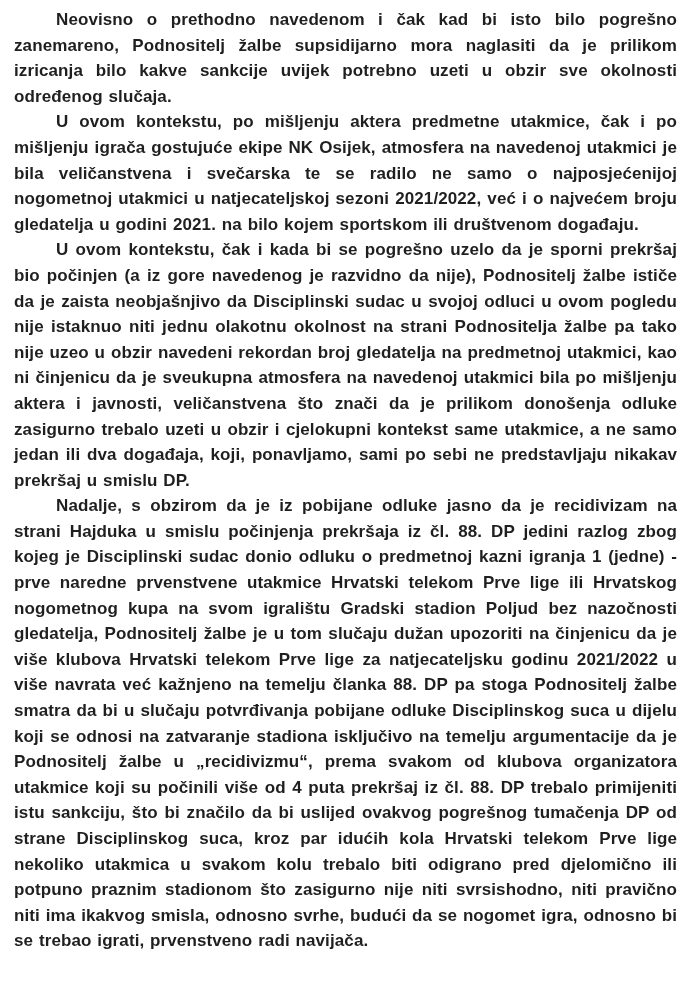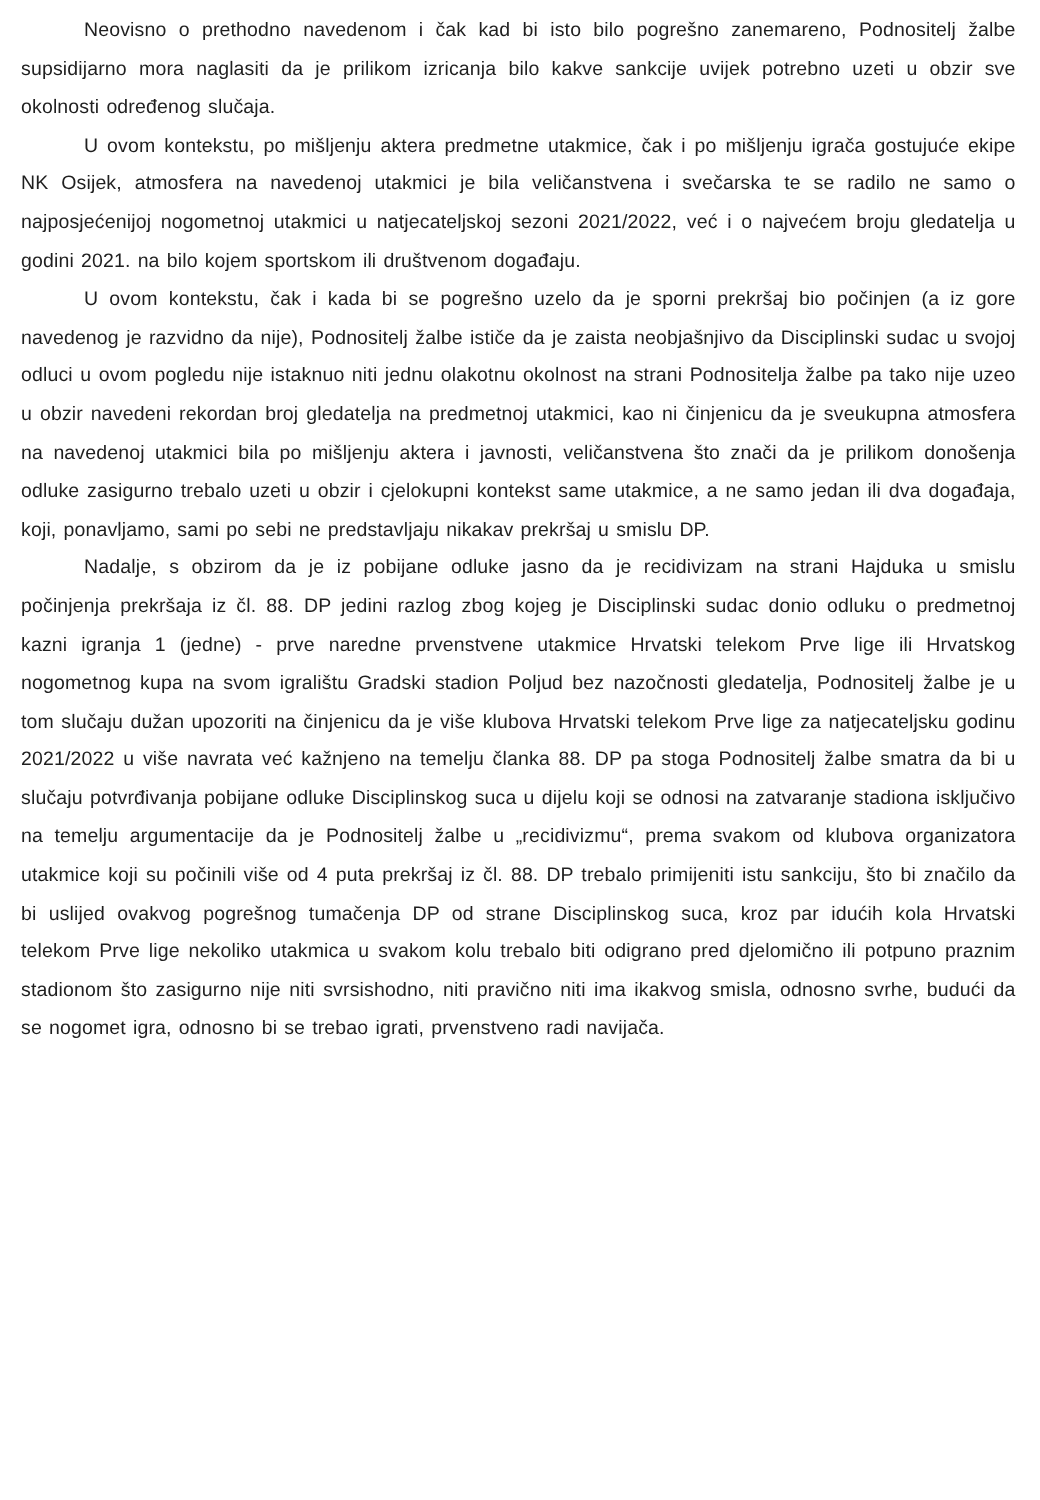--- a/index.html
+++ b/index.html
@@ -13,26 +13,27 @@
     box-sizing: border-box;
     background: #ffffff;
     padding: 7px 16px 0 14px;
     overflow: hidden;
     font-family: "Liberation Sans", "DejaVu Sans", sans-serif;
   }
   .page p {
     margin: 0;
     padding: 0;
     color: #1f1f1f;
-    font-size: 13px;
+    font-size: 17px;
     line-height: 25.6px;
     text-align: justify;
     text-indent: 42px;
     letter-spacing: 0.1px;
     word-spacing: 1px;
+    font-weight: bold;
   }
 </style>
 </head>
 <body>
 
 <div class="page">
   <p>Neovisno o prethodno navedenom i čak kad bi isto bilo pogrešno zanemareno, Podnositelj žalbe supsidijarno mora naglasiti da je prilikom izricanja bilo kakve sankcije uvijek potrebno uzeti u obzir sve okolnosti određenog slučaja.</p>
   <p>U ovom kontekstu, po mišljenju aktera predmetne utakmice, čak i po mišljenju igrača gostujuće ekipe NK Osijek, atmosfera na navedenoj utakmici je bila veličanstvena i svečarska te se radilo ne samo o najposjećenijoj nogometnoj utakmici u natjecateljskoj sezoni 2021/2022, već i o najvećem broju gledatelja u godini 2021. na bilo kojem sportskom ili društvenom događaju.</p>
   <p>U ovom kontekstu, čak i kada bi se pogrešno uzelo da je sporni prekršaj bio počinjen (a iz gore navedenog je razvidno da nije), Podnositelj žalbe ističe da je zaista neobjašnjivo da Disciplinski sudac u svojoj odluci u ovom pogledu nije istaknuo niti jednu olakotnu okolnost na strani Podnositelja žalbe pa tako nije uzeo u obzir navedeni rekordan broj gledatelja na predmetnoj utakmici, kao ni činjenicu da je sveukupna atmosfera na navedenoj utakmici bila po mišljenju aktera i javnosti, veličanstvena što znači da je prilikom donošenja odluke zasigurno trebalo uzeti u obzir i cjelokupni kontekst same utakmice, a ne samo jedan ili dva događaja, koji, ponavljamo, sami po sebi ne predstavljaju nikakav prekršaj u smislu DP.</p>
   <p>Nadalje, s obzirom da je iz pobijane odluke jasno da je recidivizam na strani Hajduka u smislu počinjenja prekršaja iz čl. 88. DP jedini razlog zbog kojeg je Disciplinski sudac donio odluku o predmetnoj kazni igranja 1 (jedne) - prve naredne prvenstvene utakmice Hrvatski telekom Prve lige ili Hrvatskog nogometnog kupa na svom igralištu Gradski stadion Poljud bez nazočnosti gledatelja, Podnositelj žalbe je u tom slučaju dužan upozoriti na činjenicu da je više klubova Hrvatski telekom Prve lige za natjecateljsku godinu 2021/2022 u više navrata već kažnjeno na temelju članka 88. DP pa stoga Podnositelj žalbe smatra da bi u slučaju potvrđivanja pobijane odluke Disciplinskog suca u dijelu koji se odnosi na zatvaranje stadiona isključivo na temelju argumentacije da je Podnositelj žalbe u „recidivizmu“, prema svakom od klubova organizatora utakmice koji su počinili više od 4 puta prekršaj iz čl. 88. DP trebalo primijeniti istu sankciju, što bi značilo da bi uslijed ovakvog pogrešnog tumačenja DP od strane Disciplinskog suca, kroz par idućih kola Hrvatski telekom Prve lige nekoliko utakmica u svakom kolu trebalo biti odigrano pred djelomično ili potpuno praznim stadionom što zasigurno nije niti svrsishodno, niti pravično niti ima ikakvog smisla, odnosno svrhe, budući da se nogomet igra, odnosno bi se trebao igrati, prvenstveno radi navijača.</p>

